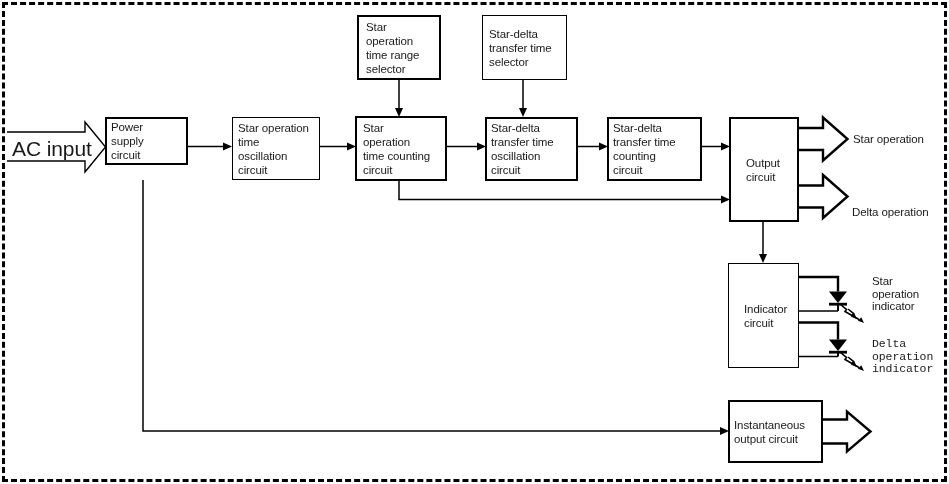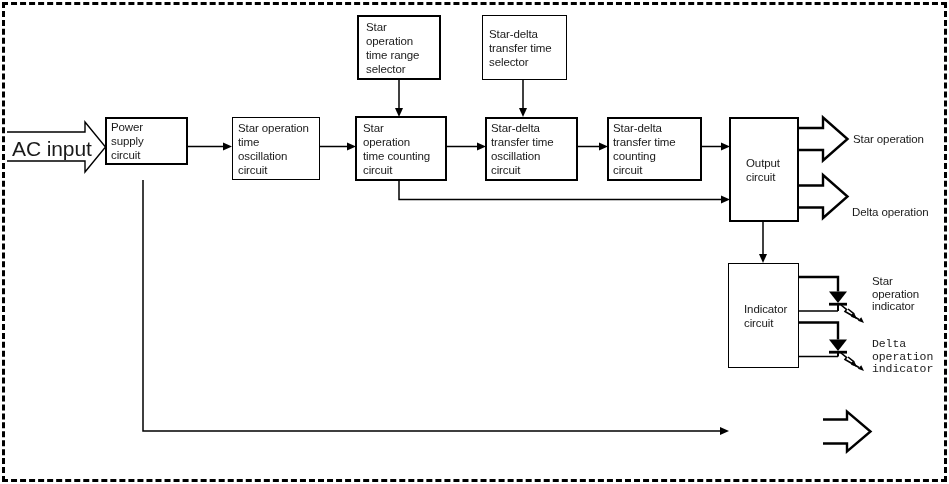--- a/index.html
+++ b/index.html
@@ -141,20 +141,22 @@
 transfer time
 counting
 circuit</div>
 
   <div class="block" style="left:729px;top:117px;width:70px;height:105px;padding-left:15px;">Output
 circuit</div>
 
   <div class="block thin" style="left:728px;top:263px;width:71px;height:105px;padding-left:15px;">Indicator
 circuit</div>
 
+  <div class="block" style="left:728px;top:400px;width:95px;height:63px;padding-left:4px;">Instantaneous
+output circuit</div>
 
   <div class="lbl big" style="left:12px;top:140px;">AC input</div>
 
   <div class="lbl" style="left:853px;top:133px;">Star operation</div>
 
   <div class="lbl" style="left:852px;top:190px;margin-top:16px;">Delta operation</div>
 
   <div class="lbl" style="left:872px;top:275px;">Star
 operation
 indicator</div>

